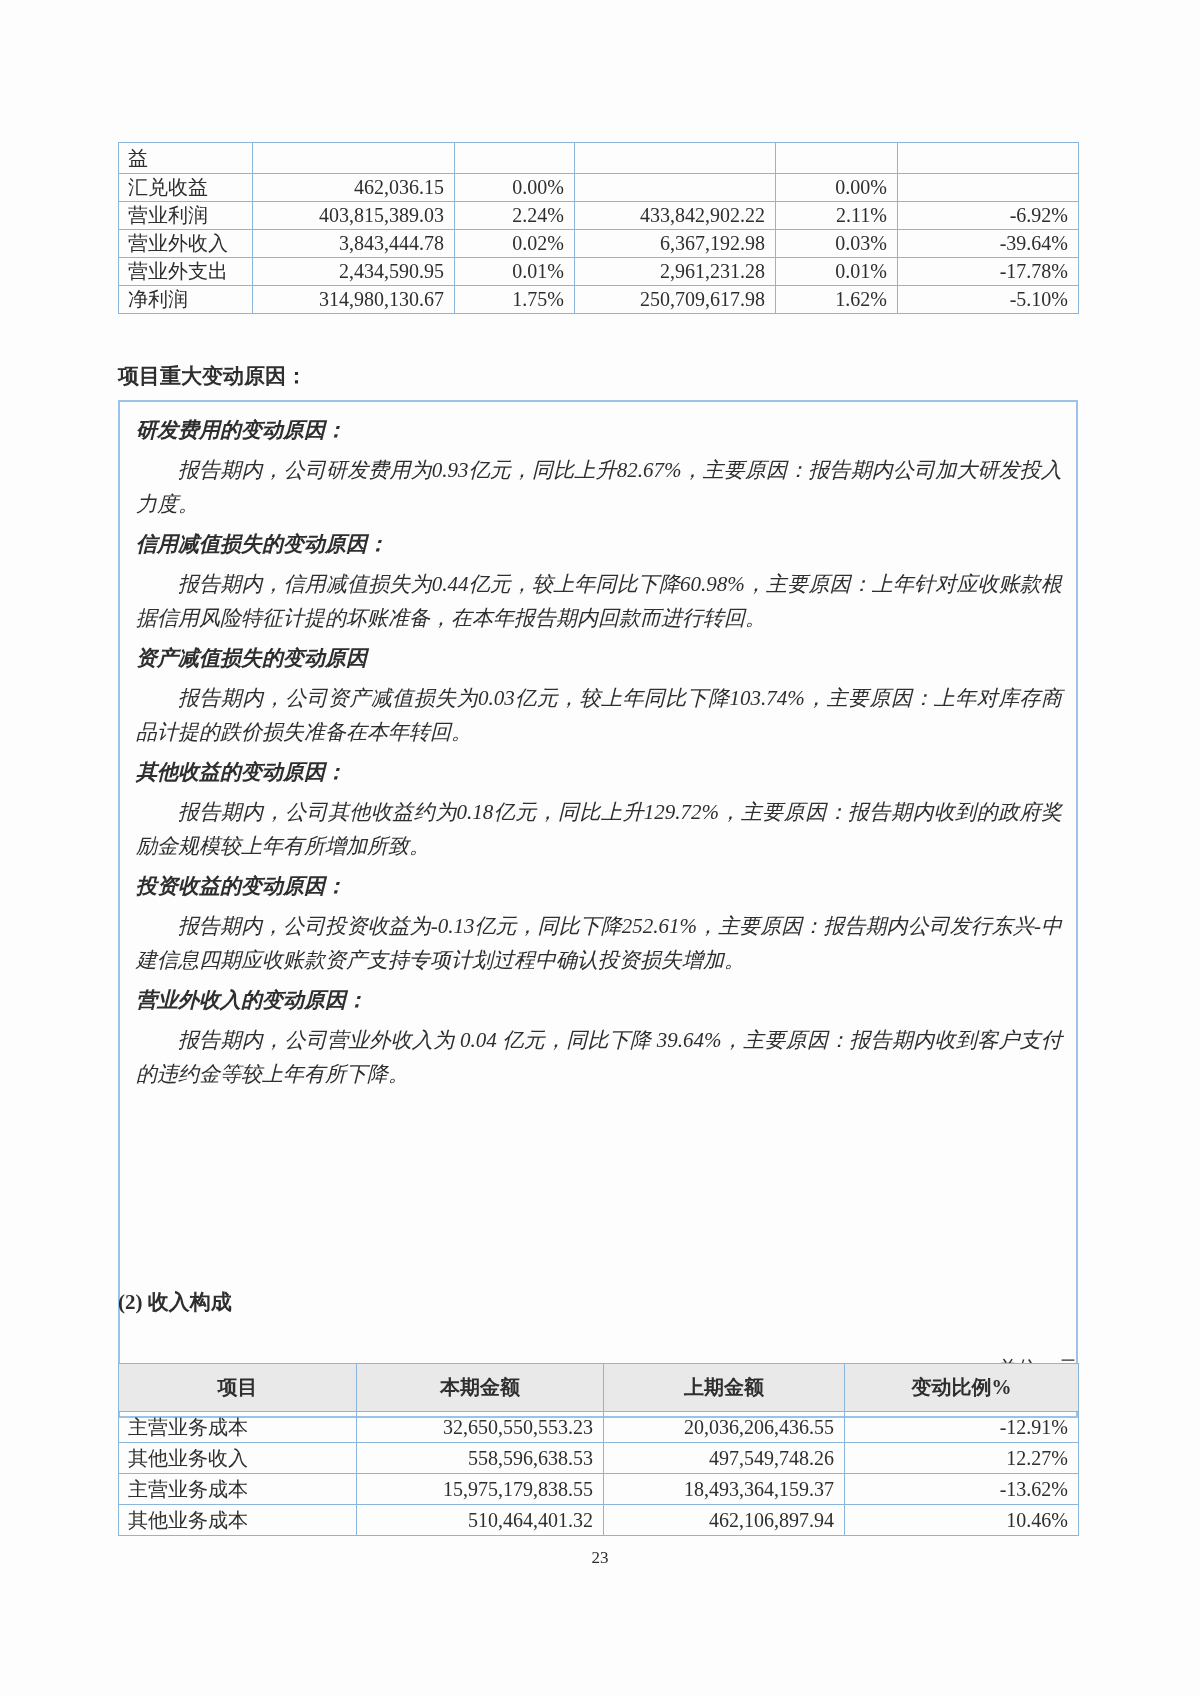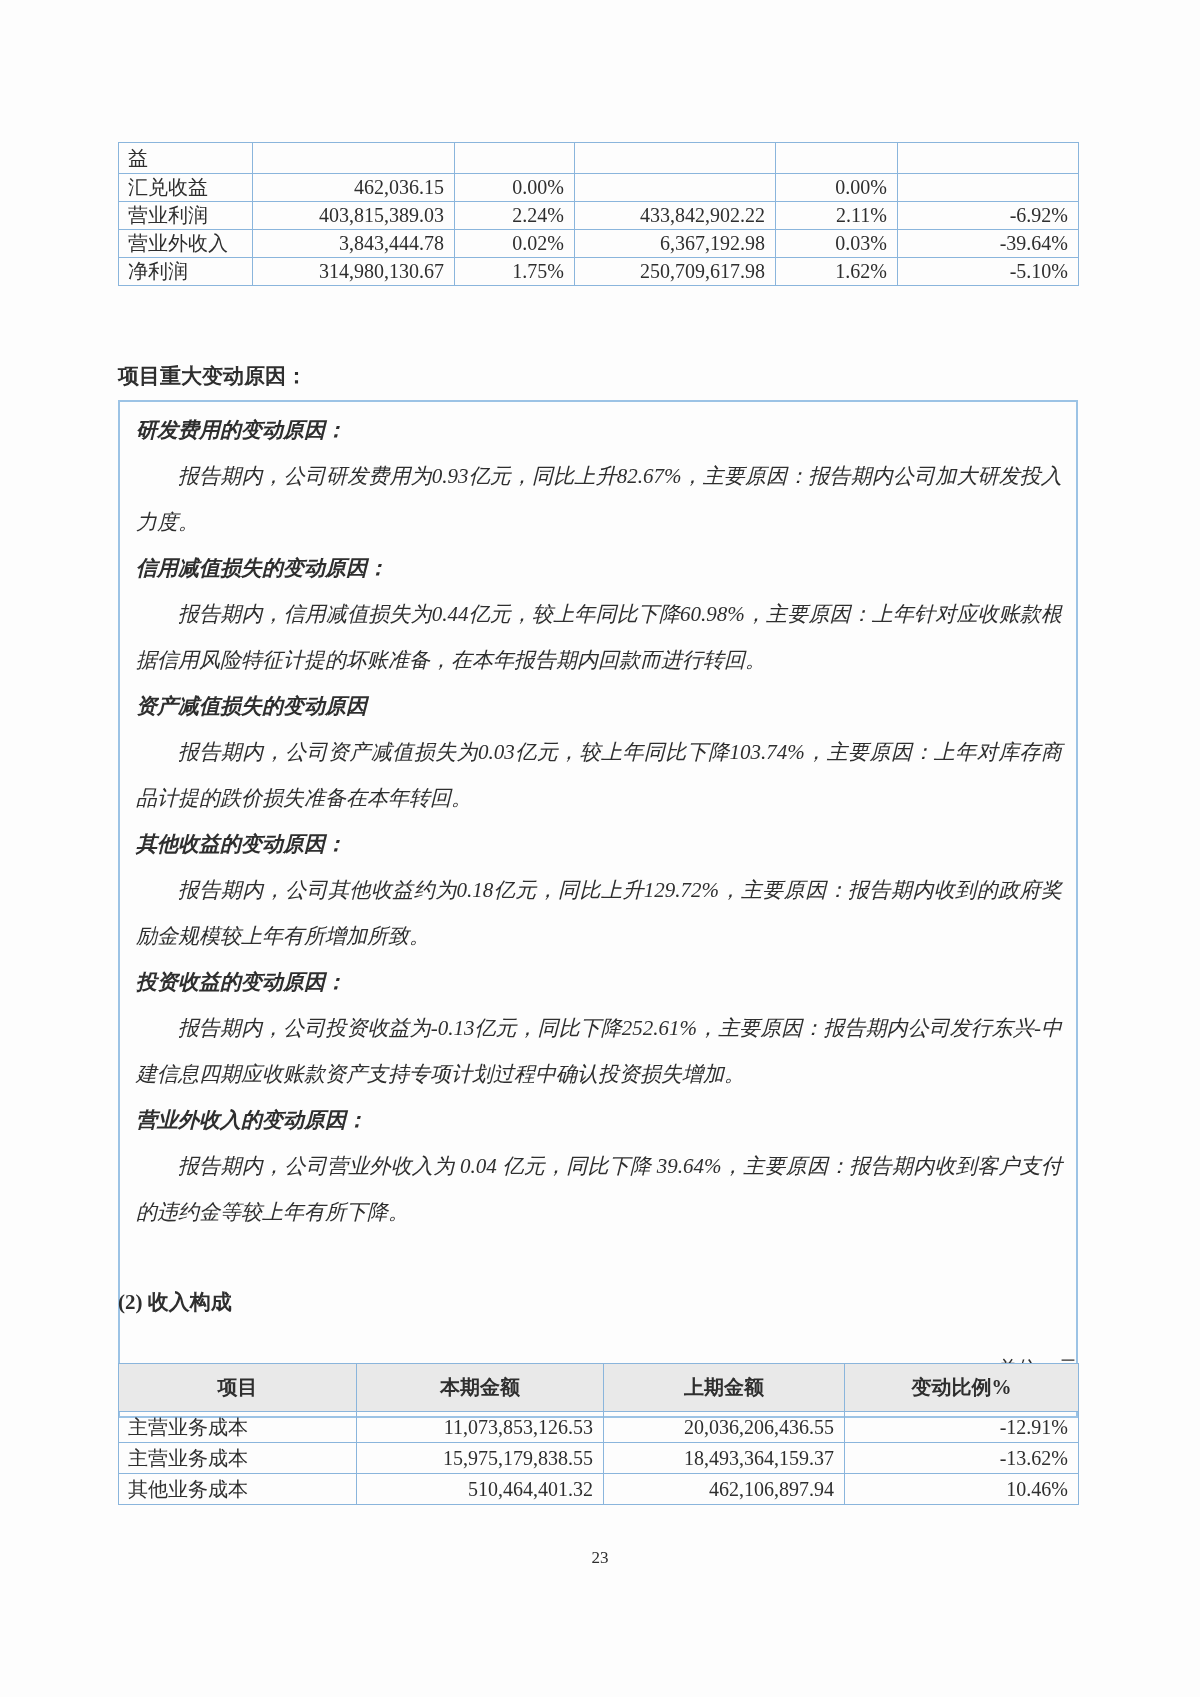--- a/index.html
+++ b/index.html
@@ -35,21 +35,21 @@
   }
   .reasons-box{
     position:absolute;left:118px;top:400px;width:960px;height:1018px;
     border:2px solid var(--box-border);
     padding:5px 14px 0 16px;
     background:transparent;
     font-style:italic;
   }
   .r-head{font-size:21px;font-weight:bold;line-height:46px;}
   .r-text{
-    font-size:21px;line-height:46px;
+    font-size:21px;line-height:34px;
     text-indent:2em;text-align:justify;
   }
   
   .income-title{
     position:absolute;left:118px;top:1288px;
     font-size:21px;font-weight:bold;
   }
   .unit-label{
     position:absolute;left:118px;top:1326px;width:960px;
     text-align:right;font-size:20px;margin-top:29px;
@@ -101,20 +101,28 @@
         </tr>
         <tr>
           <td>营业外收入</td>
           <td>3,843,444.78</td>
           <td>0.02%</td>
           <td>6,367,192.98</td>
           <td>0.03%</td>
           <td>-39.64%</td>
         </tr>
         <tr>
+          <td>营业外支出</td>
+          <td>2,434,590.95</td>
+          <td>0.01%</td>
+          <td>2,961,231.28</td>
+          <td>0.01%</td>
+          <td>-17.78%</td>
+        </tr>
+        <tr>
           <td>净利润</td>
           <td>314,980,130.67</td>
           <td>1.75%</td>
           <td>250,709,617.98</td>
           <td>1.62%</td>
           <td>-5.10%</td>
         </tr>
       </tbody>
   </table>
 
@@ -150,23 +158,29 @@
         <tr>
           <th>项目</th>
           <th>本期金额</th>
           <th>上期金额</th>
           <th>变动比例%</th>
         </tr>
       </thead>
       <tbody>
         <tr>
           <td>主营业务成本</td>
-          <td>11,073,853,126.53</td>
+          <td>32,650,550,553.23</td>
           <td>20,036,206,436.55</td>
           <td>-12.91%</td>
+        </tr>
+        <tr>
+          <td>其他业务收入</td>
+          <td>558,596,638.53</td>
+          <td>497,549,748.26</td>
+          <td>12.27%</td>
         </tr>
         <tr>
           <td>主营业务成本</td>
           <td>15,975,179,838.55</td>
           <td>18,493,364,159.37</td>
           <td>-13.62%</td>
         </tr>
         <tr>
           <td>其他业务成本</td>
           <td>510,464,401.32</td>

